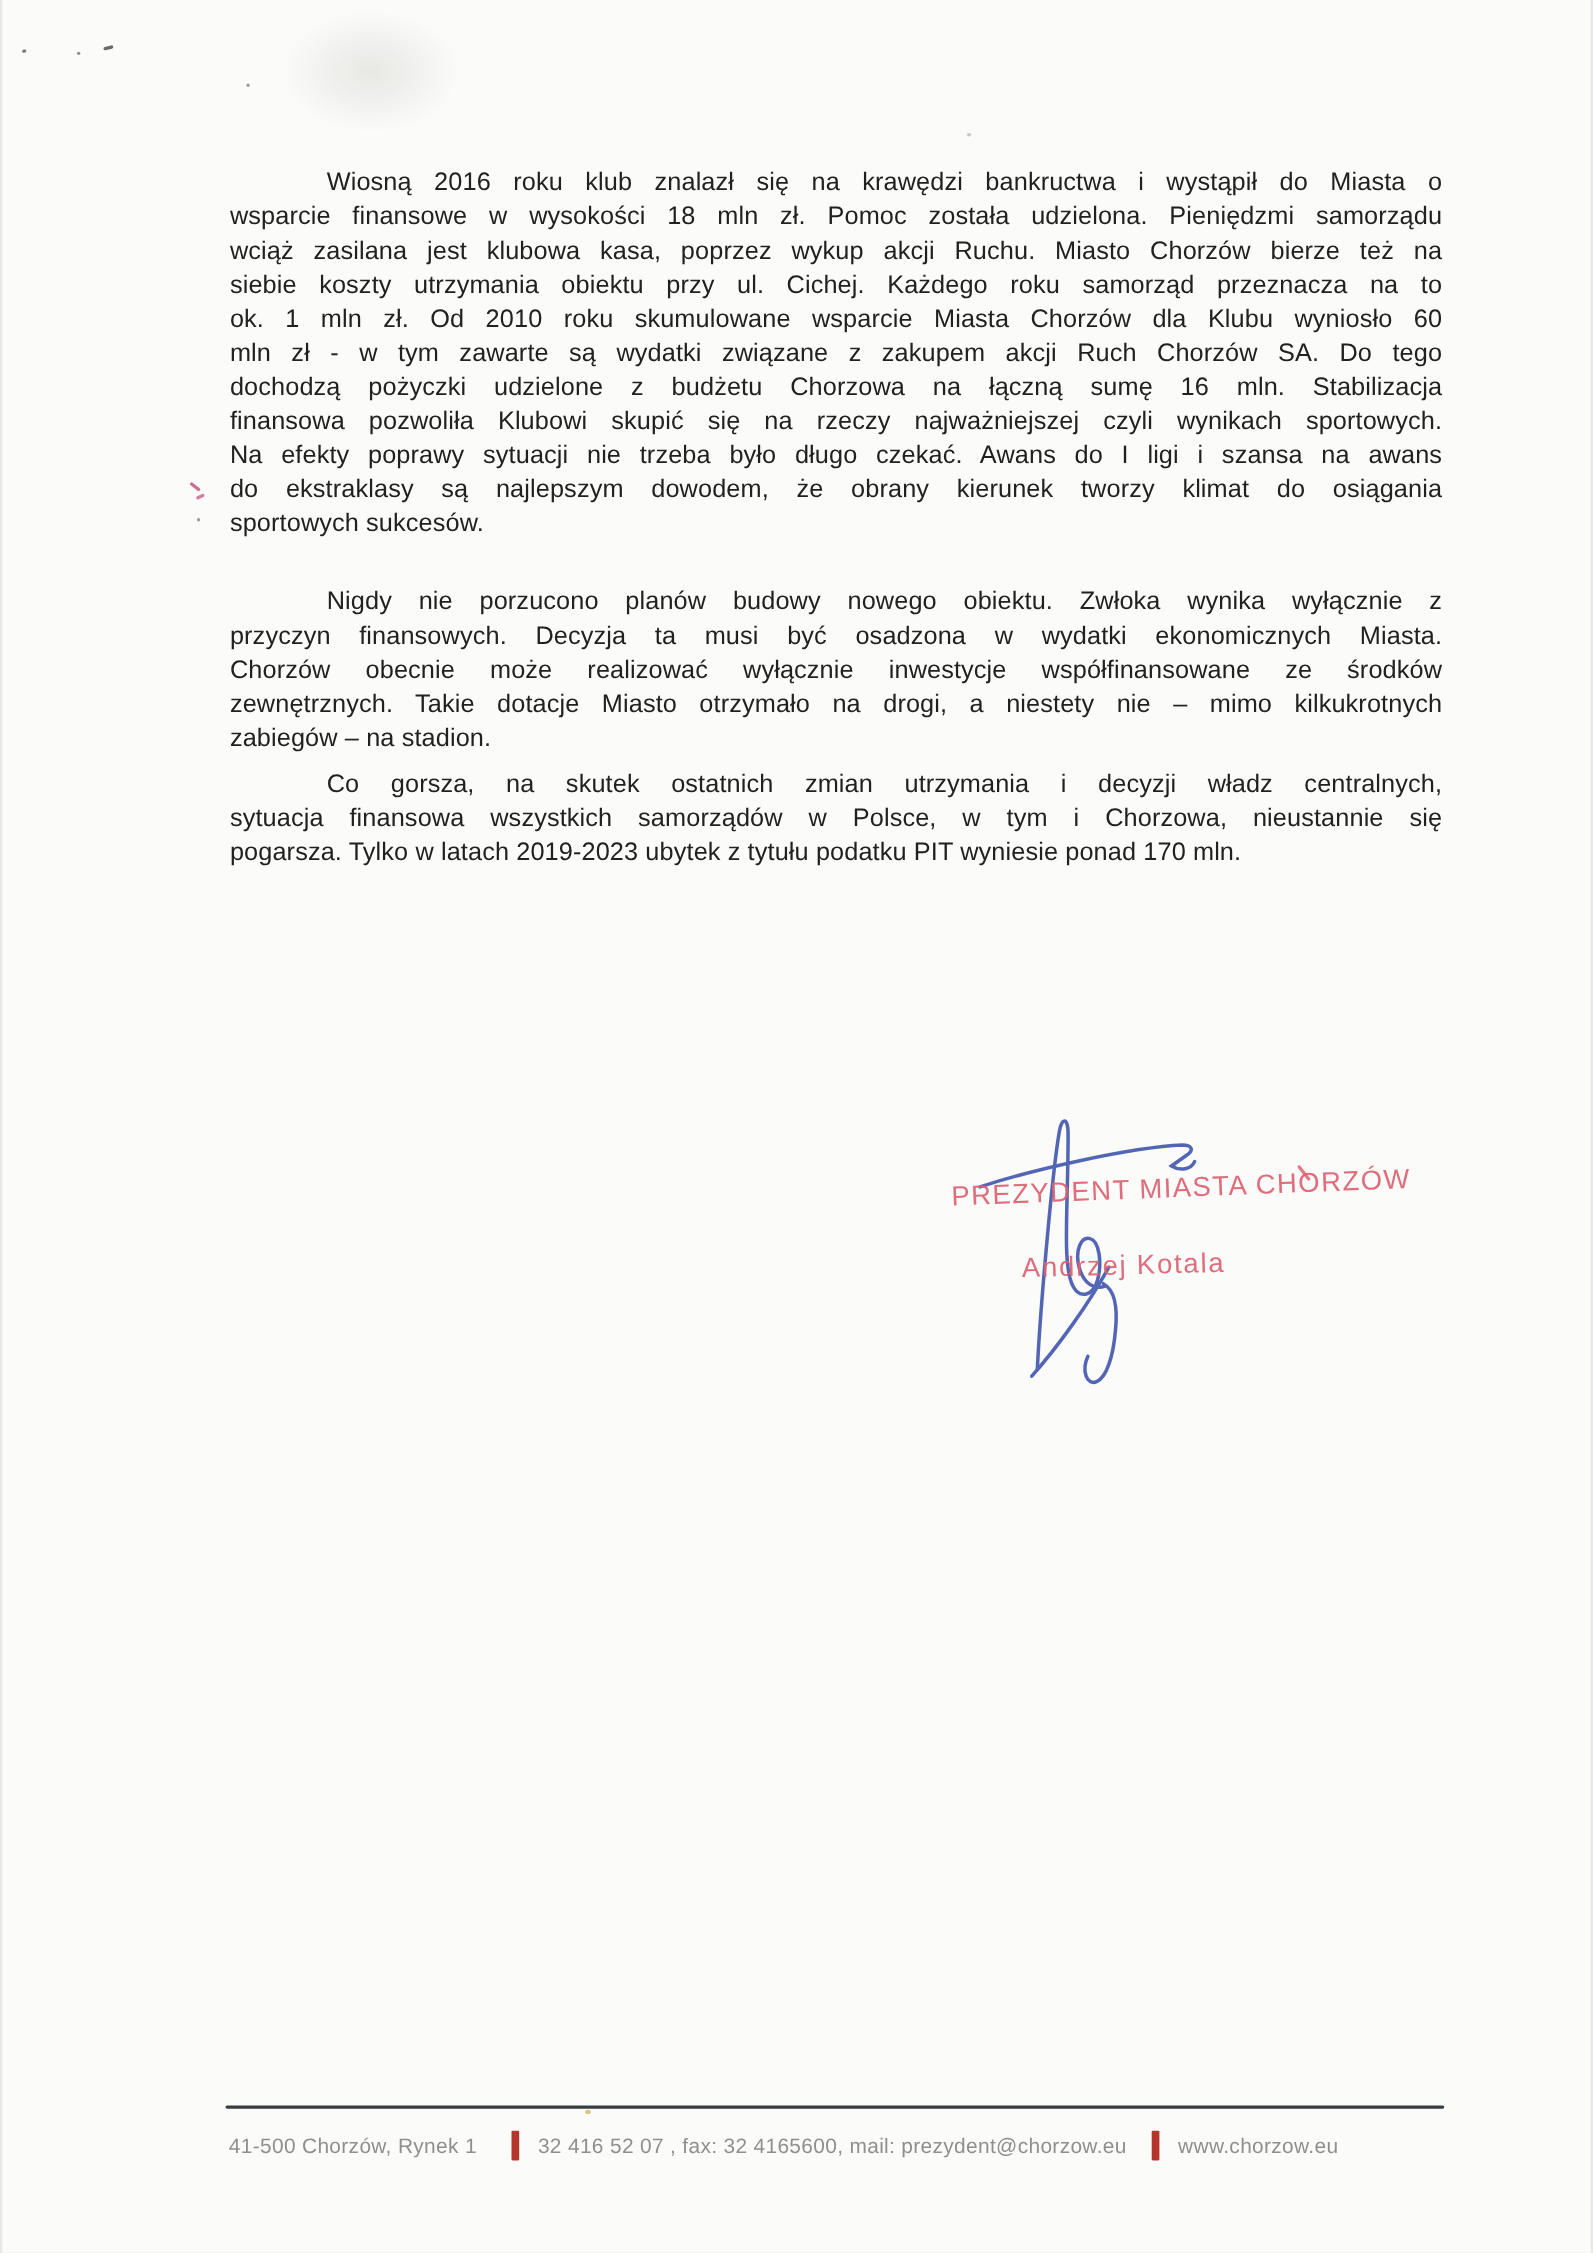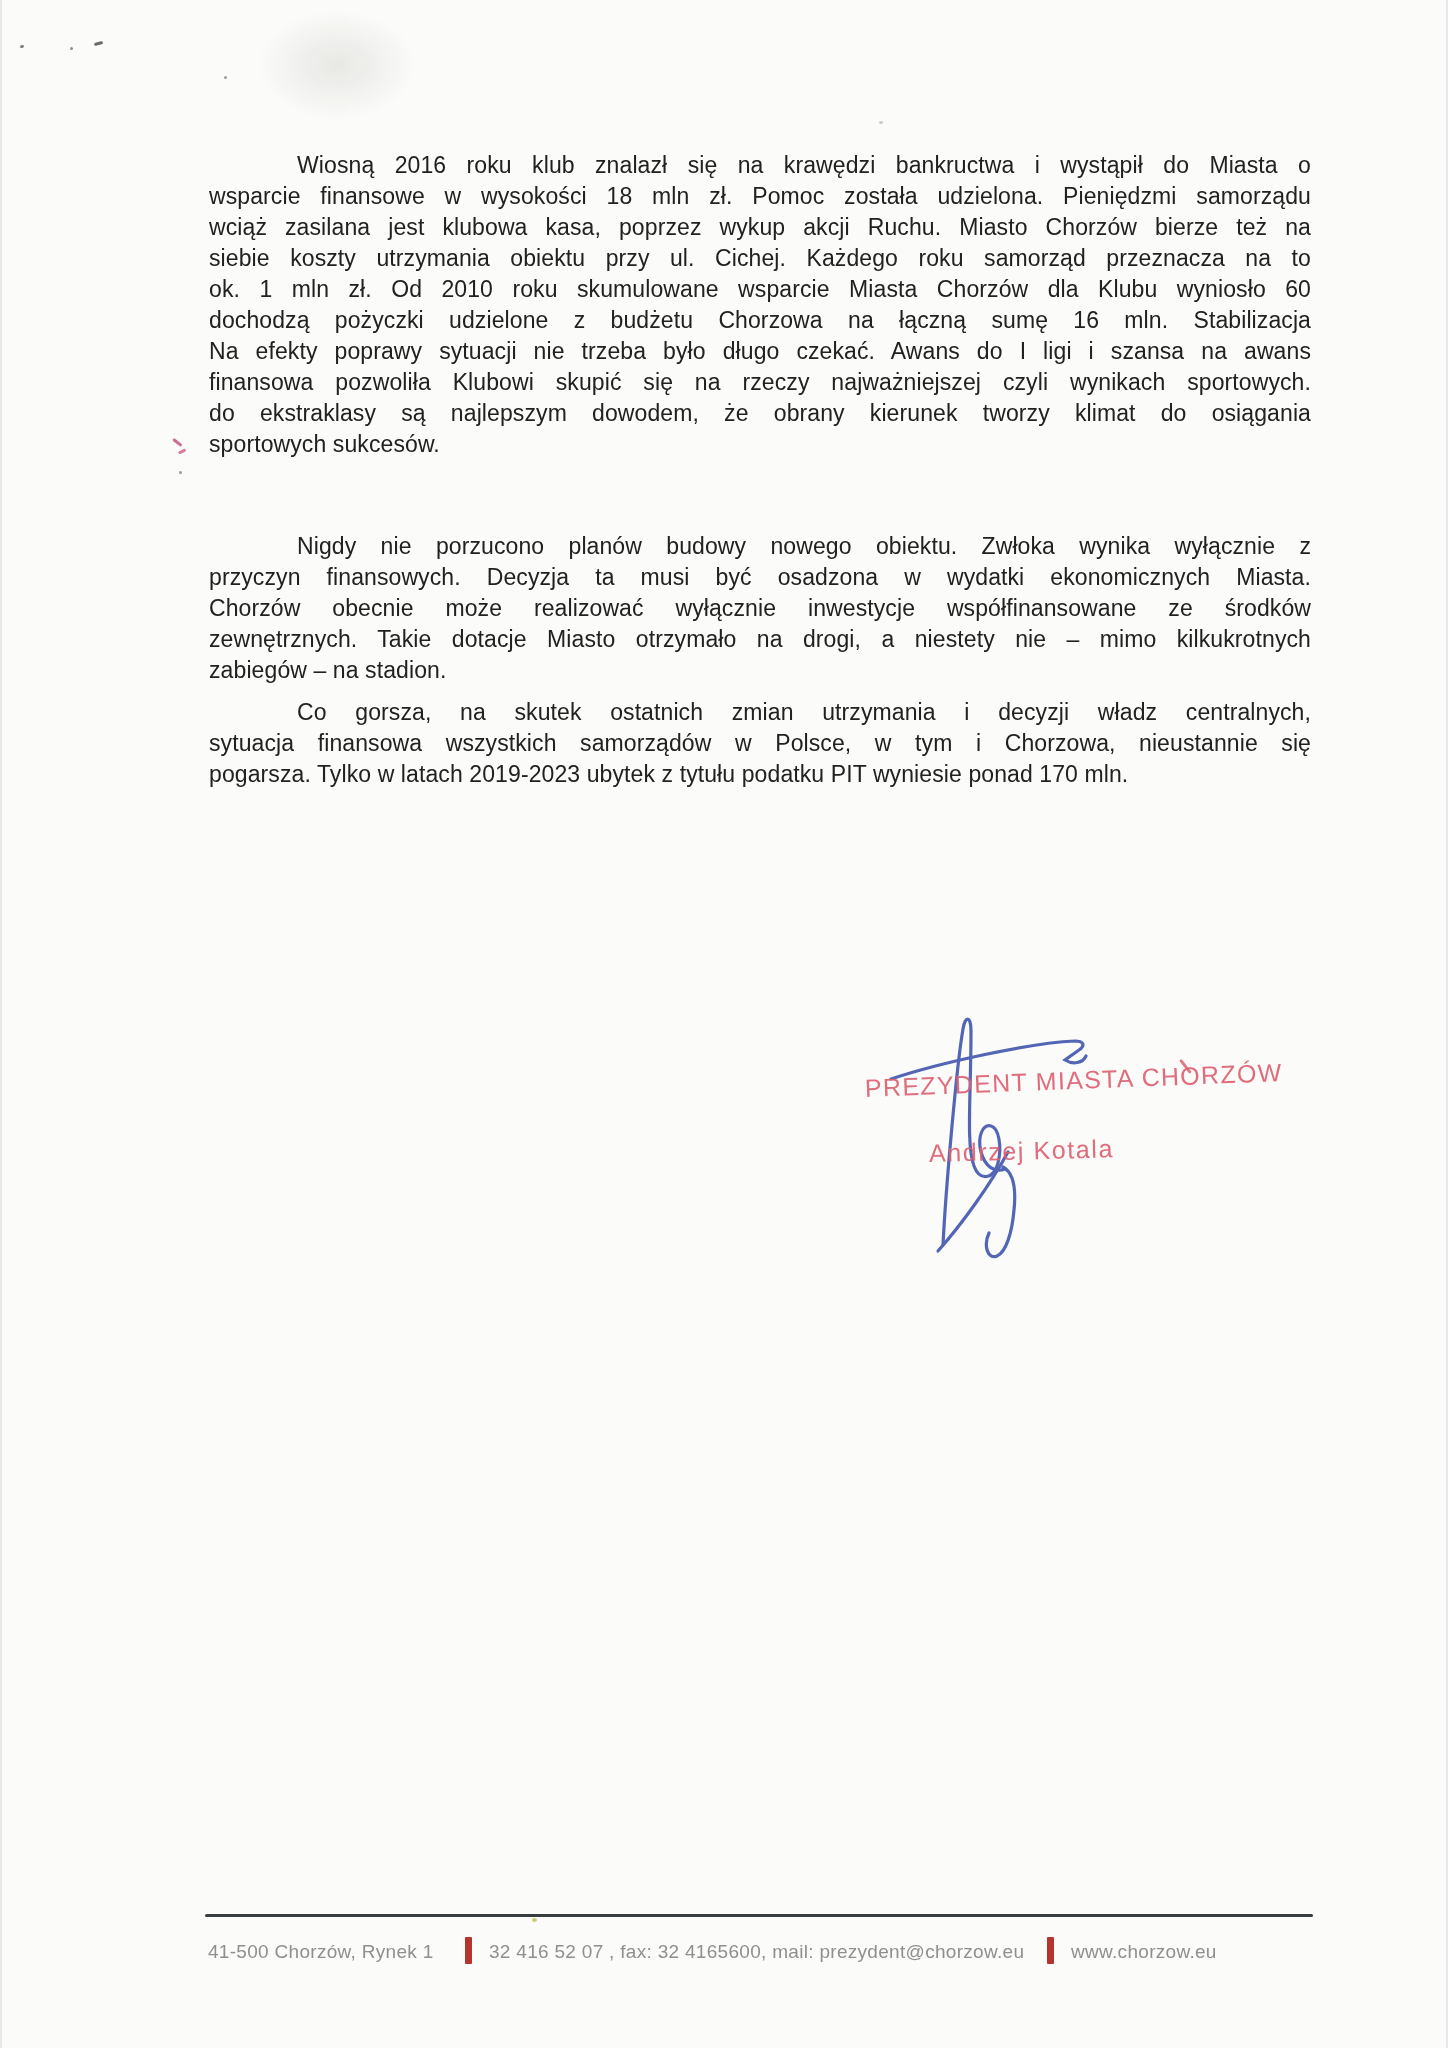--- a/index.html
+++ b/index.html
@@ -106,23 +106,24 @@
   <div class="artifact pink-mark-1"></div>
   <div class="artifact pink-mark-2"></div>
 
   <div id="letter-body" style="color: rgb(33, 33, 33);">
       <div class="paragraph para-0">
         <div class="line first">Wiosną 2016 roku klub znalazł się na krawędzi bankructwa i wystąpił do Miasta o</div>
         <div class="line">wsparcie finansowe w wysokości 18 mln zł. Pomoc została udzielona. Pieniędzmi samorządu</div>
         <div class="line">wciąż zasilana jest klubowa kasa, poprzez wykup akcji Ruchu. Miasto Chorzów bierze też na</div>
         <div class="line">siebie koszty utrzymania obiektu przy ul. Cichej. Każdego roku samorząd przeznacza na to</div>
         <div class="line">ok. 1 mln zł. Od 2010 roku skumulowane wsparcie Miasta Chorzów dla Klubu wyniosło 60</div>
+        <div class="line">mln zł - w tym zawarte są wydatki związane z zakupem akcji Ruch Chorzów SA. Do tego</div>
         <div class="line">dochodzą pożyczki udzielone z budżetu Chorzowa na łączną sumę 16 mln. Stabilizacja</div>
+        <div class="line">finansowa pozwoliła Klubowi skupić się na rzeczy najważniejszej czyli wynikach sportowych.</div>
         <div class="line">Na efekty poprawy sytuacji nie trzeba było długo czekać. Awans do I ligi i szansa na awans</div>
-        <div class="line">finansowa pozwoliła Klubowi skupić się na rzeczy najważniejszej czyli wynikach sportowych.</div>
         <div class="line">do ekstraklasy są najlepszym dowodem, że obrany kierunek tworzy klimat do osiągania</div>
         <div class="line last">sportowych sukcesów.</div>
       </div>
       <div class="paragraph para-1">
         <div class="line first">Nigdy nie porzucono planów budowy nowego obiektu. Zwłoka wynika wyłącznie z</div>
         <div class="line">przyczyn finansowych. Decyzja ta musi być osadzona w wydatki ekonomicznych Miasta.</div>
         <div class="line">Chorzów obecnie może realizować wyłącznie inwestycje współfinansowane ze środków</div>
         <div class="line">zewnętrznych. Takie dotacje Miasto otrzymało na drogi, a niestety nie – mimo kilkukrotnych</div>
         <div class="line last">zabiegów – na stadion.</div>
       </div>

